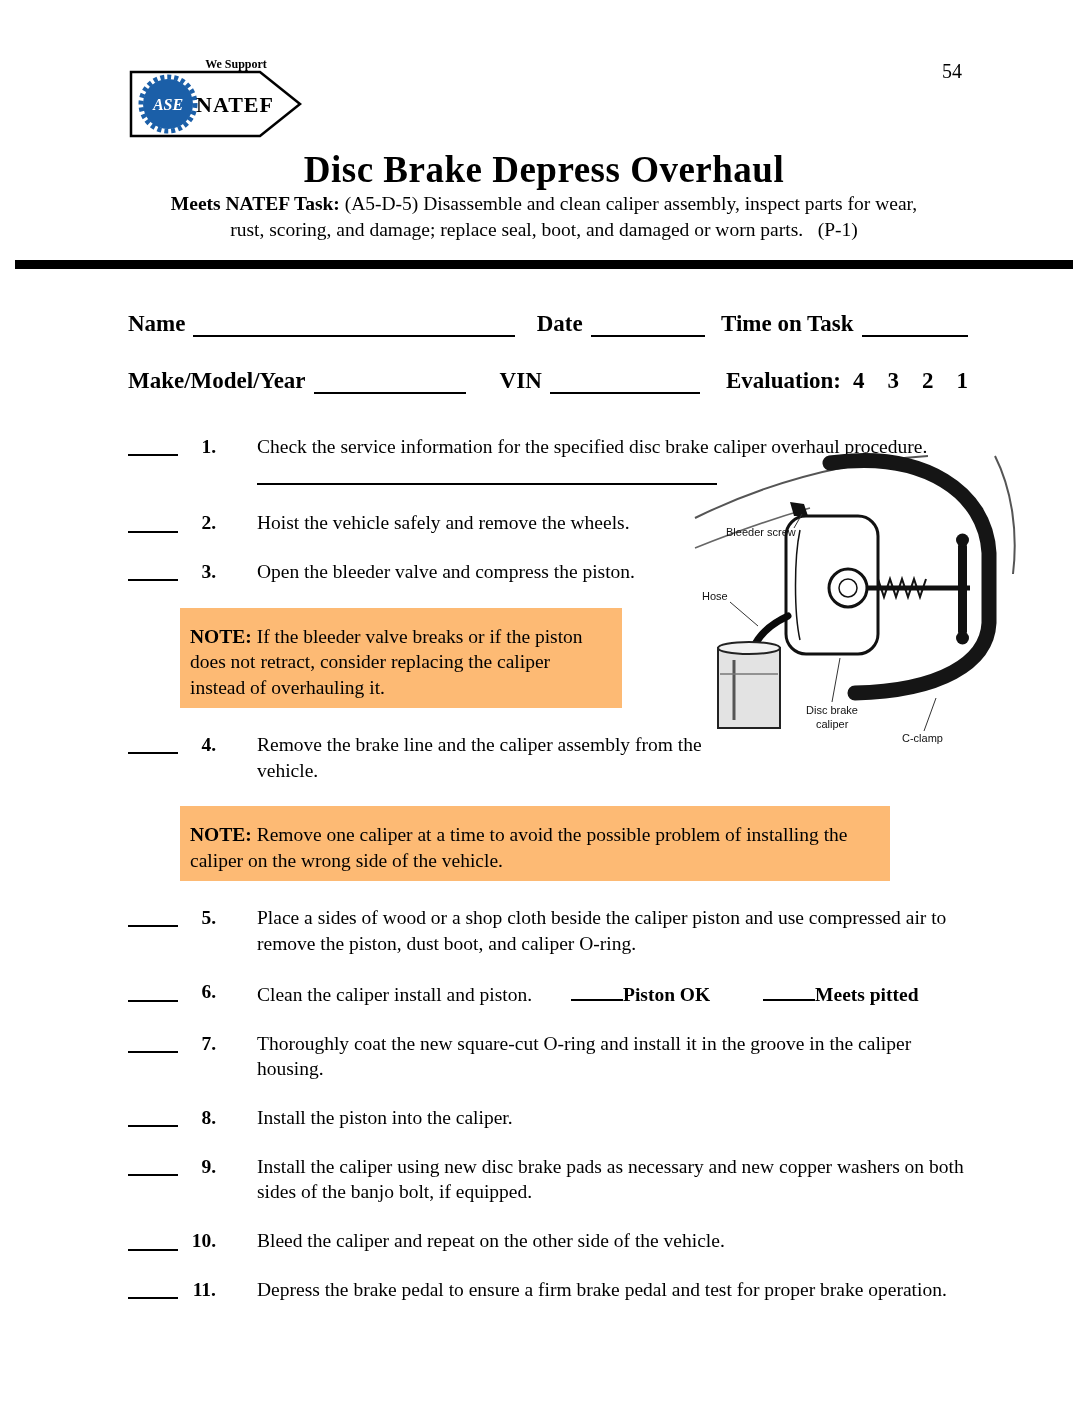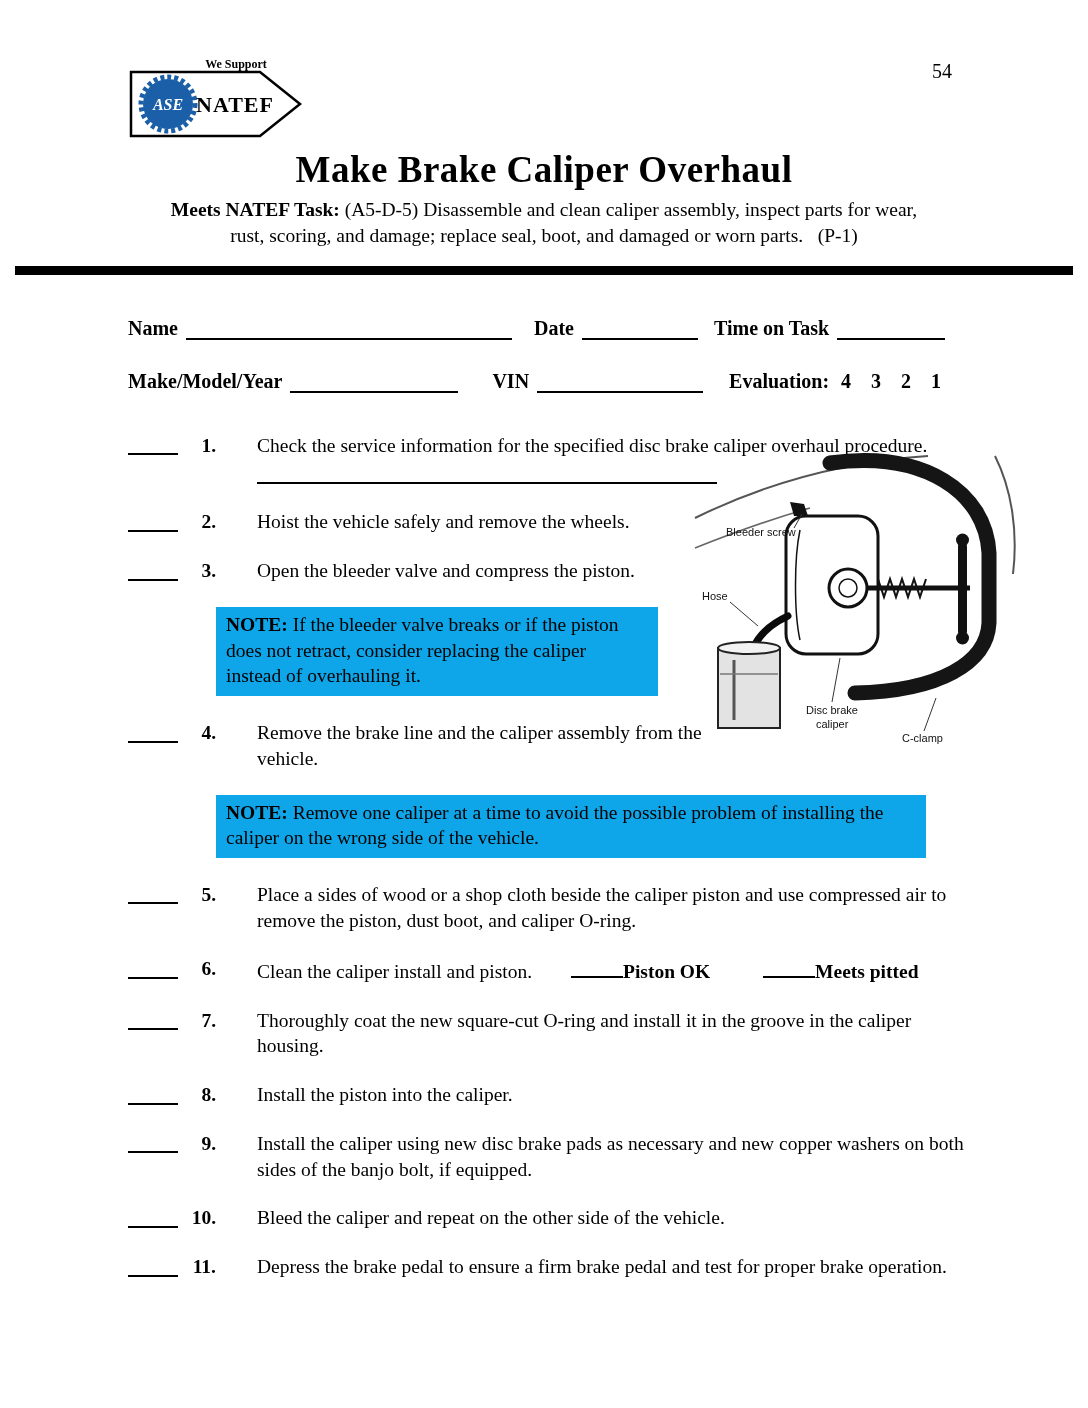--- a/index.html
+++ b/index.html
@@ -1,45 +1,45 @@
 <!DOCTYPE html>
 <html><head>
 <meta charset="utf-8">
 <style>
   html,body{margin:0;padding:0;background:#888;}
   .page{
     width:1088px;height:1408px;position:relative;background:#fff;
     font-family:"Liberation Serif", serif;color:#000;overflow:hidden;
     margin:0 auto;
   }
-  .pagenum{position:absolute;top:60px;right:136px;font-size:20px;}
+  .pagenum{position:absolute;top:60px;right:126px;font-size:20px;}
   .logo{position:absolute;top:52px;left:128px;}
   .header{padding-top:148px;text-align:center;}
   .title{font-size:37px;font-weight:bold;letter-spacing:.5px;margin:0;}
-  .subtitle{font-size:19.5px;line-height:1.35;margin-top:6px;}
+  .subtitle{font-size:19.5px;line-height:1.35;margin-top:0;}
   .subtitle .pre{white-space:pre;}
   .rule{height:9px;background:#000;margin:16px 15px 0 15px;}
-  .formsec{padding:40px 120px 0 128px;font-size:20px;}
+  .formsec{padding:40px 120px 0 128px;font-size:23px;}
   .formrow{display:flex;align-items:flex-end;margin-bottom:28px;}
   .lbl{font-weight:bold;white-space:pre;}
   .blank{display:inline-block;border-bottom:2px solid #000;height:1.15em;}
   .b-name{width:326px;margin-left:8px;margin-right:22px;}
   .b-date{width:116px;margin-left:8px;margin-right:16px;}
   .b-time{width:108px;margin-left:8px;}
   .b-make{width:168px;margin-left:8px;margin-right:34px;}
   .b-vin{width:166px;margin-left:8px;margin-right:26px;}
   .evalscale{font-weight:bold;white-space:pre;margin-left:12px;}
   .tasks{padding:12px 120px 0 128px;font-size:19.5px;line-height:1.32;}
   .task{display:flex;margin-bottom:23px;}
   .task .tblank{width:50px;min-width:50px;border-bottom:2px solid #000;height:1.05em;align-self:flex-start;}
   .task .num{width:38px;min-width:38px;text-align:right;font-weight:bold;padding-right:9px;}
   .task .text{flex:1;margin-left:32px;}
   .task.narrow .text{max-width:478px;}
   .answer-line{display:block;width:460px;border-bottom:2px solid #000;height:24px;margin-bottom:2px;}
-  .note{background:#0ea5e9;margin:14px 0 24px 88px;padding:5px 12px 7px 10px;}
+  .note{background:#fdba74;margin:14px 0 24px 52px;padding:16px 12px 7px 10px;}
   .note.n1{width:420px;}
   .note.n2{width:688px;}
   .note .nlabel{font-weight:bold;}
   .opt-blank{display:inline-block;width:52px;border-bottom:2px solid #000;height:1.0em;vertical-align:baseline;}
   .opt-label{font-weight:bold;text-align:center;}
   .sp30{margin-left:34px;}
   .sp45{margin-left:48px;}
   .figure{position:absolute;left:690px;top:448px;width:330px;height:300px;}
   .figure svg text{font-family:"Liberation Sans", sans-serif;font-size:11px;fill:#111;}
 </style>
@@ -55,21 +55,21 @@
       <polygon points="3,20 132,20 172,52 132,84 3,84" fill="#fff" stroke="#000" stroke-width="2.5"></polygon>
       <circle cx="40" cy="52" r="25" fill="#1b5fa8"></circle>
       <circle cx="40" cy="52" r="27" fill="none" stroke="#1b5fa8" stroke-width="5" stroke-dasharray="4 3"></circle>
       <text x="40" y="58" font-size="16" font-style="italic" font-weight="bold" fill="#fff" text-anchor="middle">ASE</text>
       <text x="108" y="16" font-size="12" font-weight="bold" fill="#000" text-anchor="middle">We Support</text>
       <text x="107" y="60" font-size="22" font-weight="bold" fill="#000" text-anchor="middle" letter-spacing="1">NATEF</text>
     </svg>
   </div>
 
   <div class="header">
-    <h1 class="title">Make Brake Caliper Overhaul</h1>
+    <h1 class="title">Disc Brake Depress Overhaul</h1>
     <div class="subtitle">
       <div>
         <span class="lbl">Meets NATEF Task:</span><span class="pre"> (A5-D-5) Disassemble and clean caliper assembly, inspect parts for wear,</span>
       </div>
       <div><span class="pre">rust, scoring, and damage; replace seal, boot, and damaged or worn parts.   (P-1)</span></div>
     </div>
   </div>
 
   <div class="rule"></div>
 

